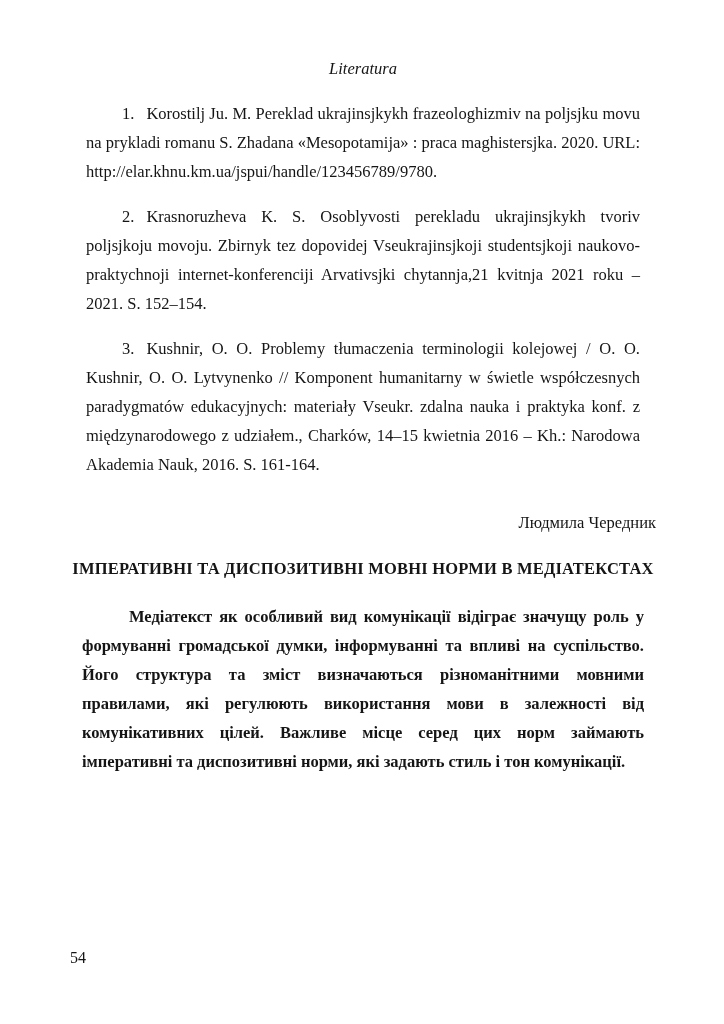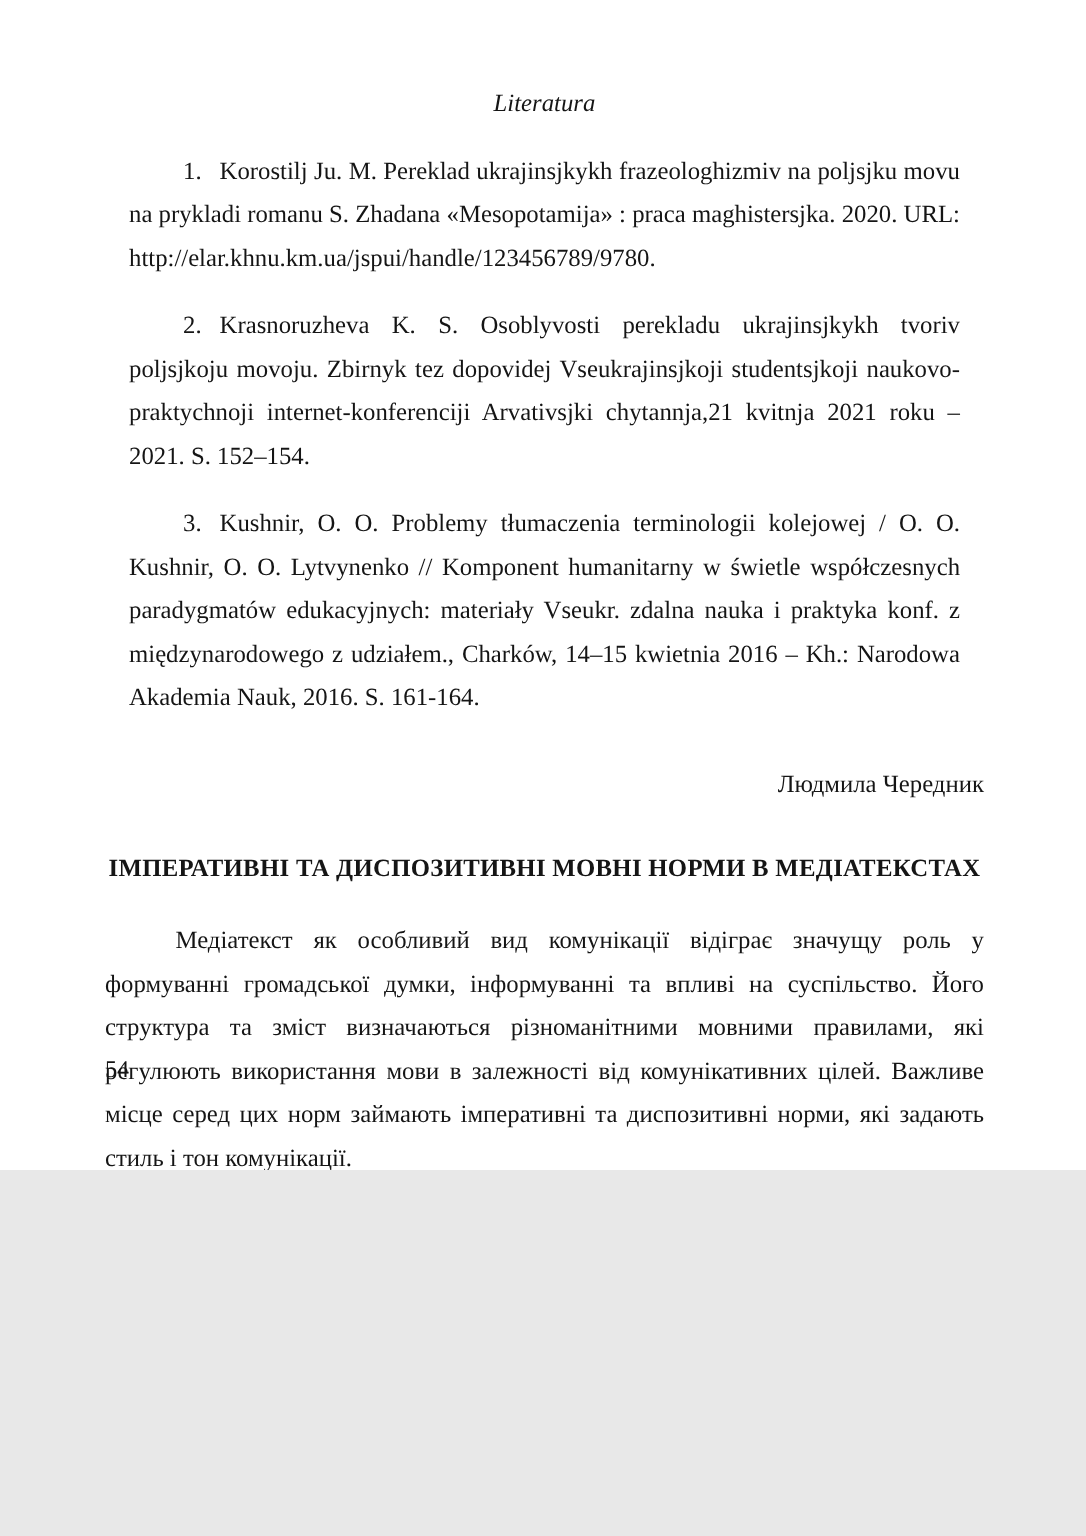--- a/index.html
+++ b/index.html
@@ -3,21 +3,21 @@
 <meta charset="utf-8">
 <style>
   html, body {
     margin: 0;
     padding: 0;
     background: #e8e8e8;
   }
   .page {
     position: relative;
     width: 724px;
-    height: 780px;
+    height: 1024px;
     margin: 0 auto;
     background: #ffffff;
     box-sizing: border-box;
     padding: 54px 68px 0 70px;
     font-family: "Liberation Serif", "DejaVu Serif", serif;
     font-size: 16.5px;
     line-height: 29px;
     color: #151515;
     overflow: hidden;
   }
@@ -38,31 +38,32 @@
     margin: 29px 0 0 0;
     text-align: right;
     font-weight: normal;
   }
   .location {
     margin: 0;
     text-align: right;
     font-style: italic;
   }
   .article-title {
-    margin: 27px 0 19px 0;
+    margin: 17px 0 19px 0;
     text-align: center;
     font-weight: bold;
     font-size: 16.5px;
     line-height: 29px;
     letter-spacing: 0.2px;
   }
   .body-par {
-    margin: 0;
+    margin: 12px;
     text-align: justify;
     text-indent: 47px;
+    font-weight: bold;
   }
   .page-number {
     position: absolute;
     left: 70px;
     bottom: 56px;
     font-size: 16px;
     line-height: 20px;
   }
 </style>
 </head>

